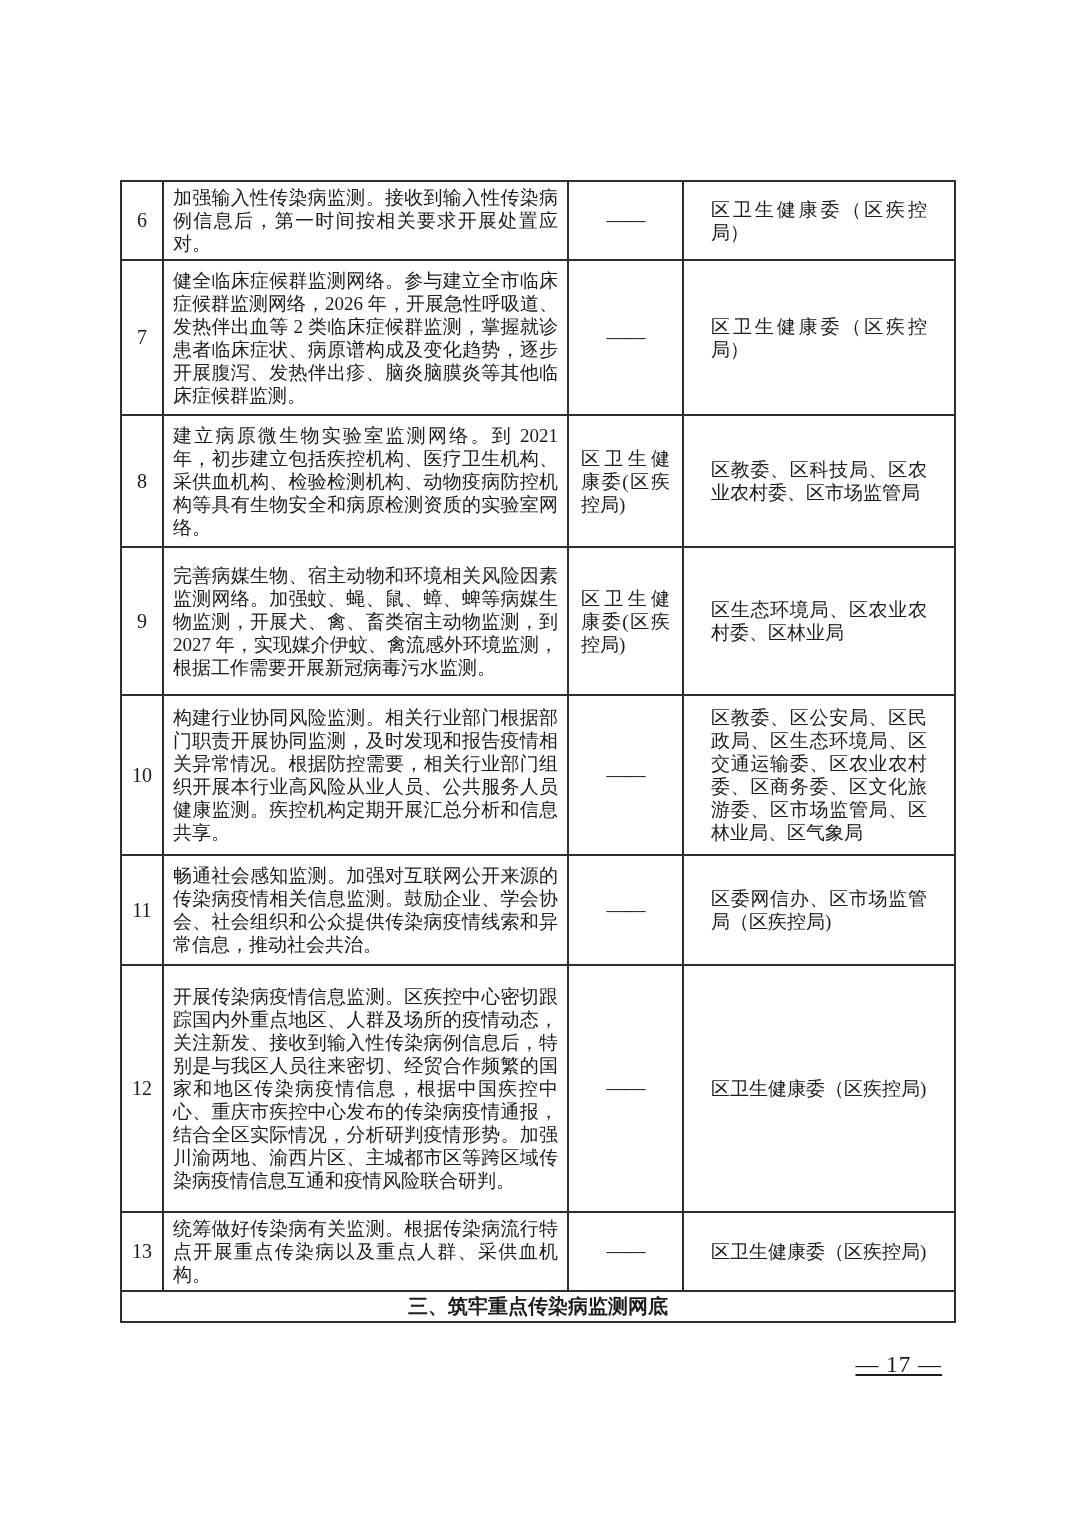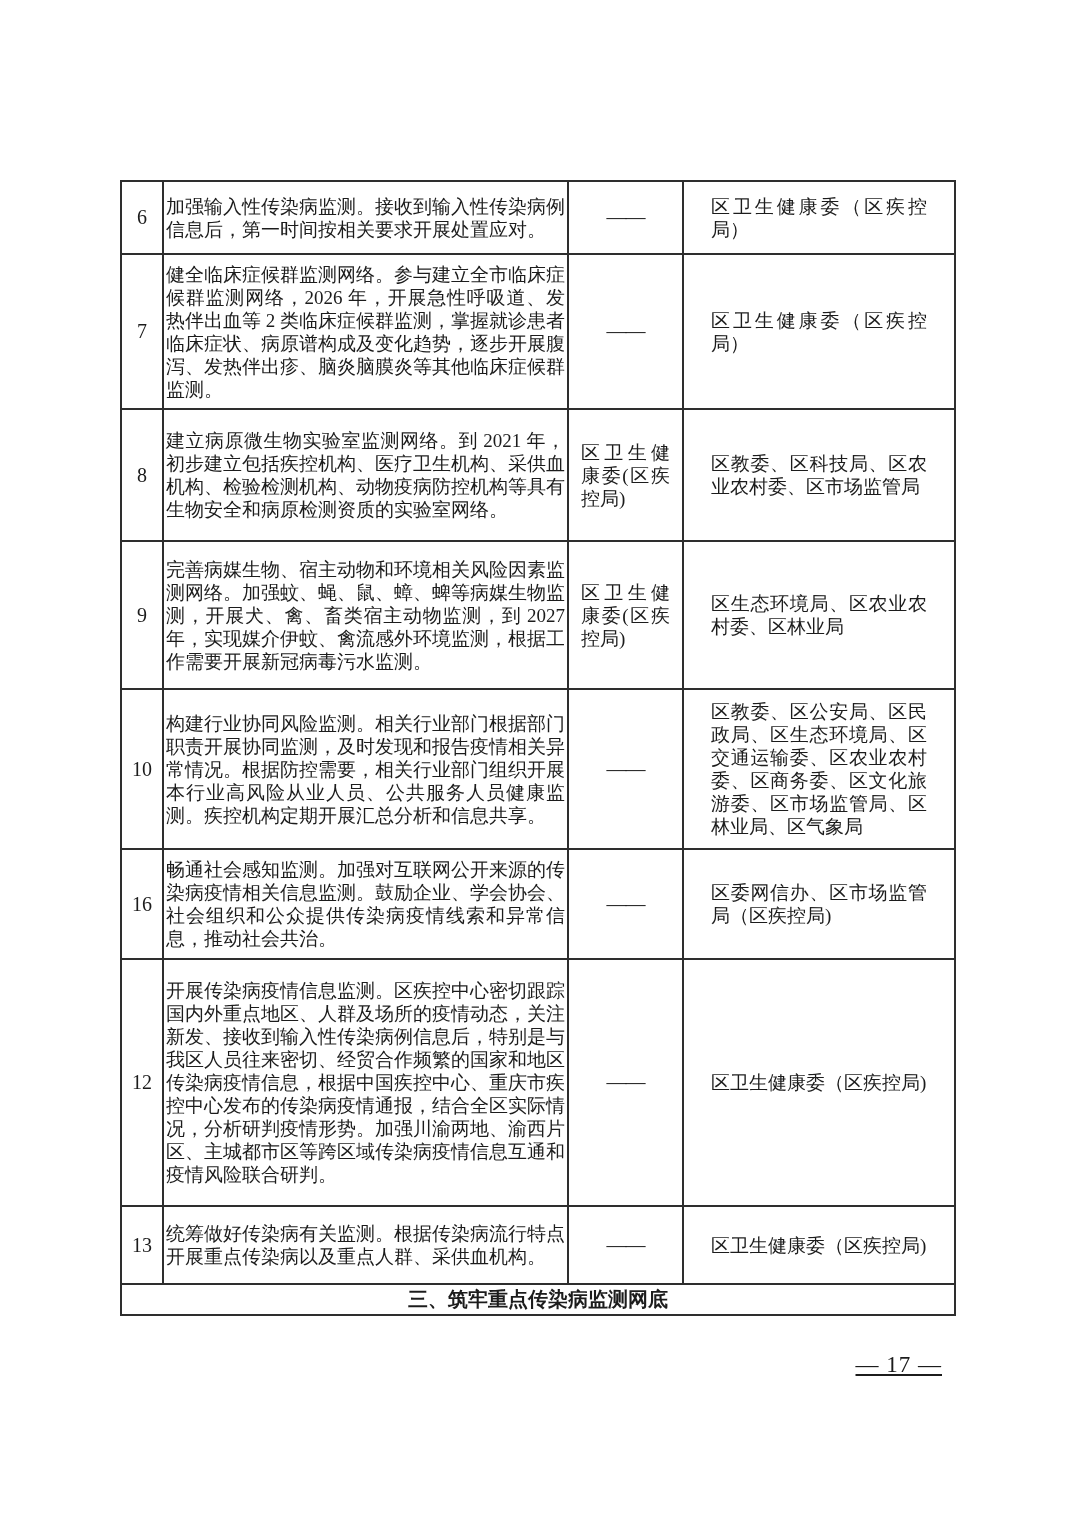--- a/index.html
+++ b/index.html
@@ -27,21 +27,21 @@
     font-size: 19px;
     line-height: 23px;
     color: #1c1c1c;
   }
   td.num {
     text-align: center;
     font-size: 20px;
     padding: 2px 0;
   }
   td.task {
-    padding: 4px 2px;
+    padding: 4px 9px;
     text-align: justify;
     text-align-last: left;
   }
   td.lead {
     padding: 4px 12px;
     text-align: justify;
     text-align-last: left;
   }
   td.lead.dash {
     text-align: center;
@@ -108,21 +108,21 @@
         <td class="lead">区卫生健康委(区疾控局)</td>
         <td class="coop">区生态环境局、区农业农村委、区林业局</td>
       </tr>
       <tr style="height:160px">
         <td class="num">10</td>
         <td class="task">构建行业协同风险监测。相关行业部门根据部门职责开展协同监测，及时发现和报告疫情相关异常情况。根据防控需要，相关行业部门组织开展本行业高风险从业人员、公共服务人员健康监测。疾控机构定期开展汇总分析和信息共享。</td>
         <td class="lead dash">——</td>
         <td class="coop">区教委、区公安局、区民政局、区生态环境局、区交通运输委、区农业农村委、区商务委、区文化旅游委、区市场监管局、区林业局、区气象局</td>
       </tr>
       <tr style="height:110px">
-        <td class="num">16</td>
+        <td class="num">11</td>
         <td class="task">畅通社会感知监测。加强对互联网公开来源的传染病疫情相关信息监测。鼓励企业、学会协会、社会组织和公众提供传染病疫情线索和异常信息，推动社会共治。</td>
         <td class="lead dash">——</td>
         <td class="coop">区委网信办、区市场监管局（区疾控局)</td>
       </tr>
       <tr style="height:247px">
         <td class="num">12</td>
         <td class="task">开展传染病疫情信息监测。区疾控中心密切跟踪国内外重点地区、人群及场所的疫情动态，关注新发、接收到输入性传染病例信息后，特别是与我区人员往来密切、经贸合作频繁的国家和地区传染病疫情信息，根据中国疾控中心、重庆市疾控中心发布的传染病疫情通报，结合全区实际情况，分析研判疫情形势。加强川渝两地、渝西片区、主城都市区等跨区域传染病疫情信息互通和疫情风险联合研判。</td>
         <td class="lead dash">——</td>
         <td class="coop">区卫生健康委（区疾控局)</td>
       </tr>

